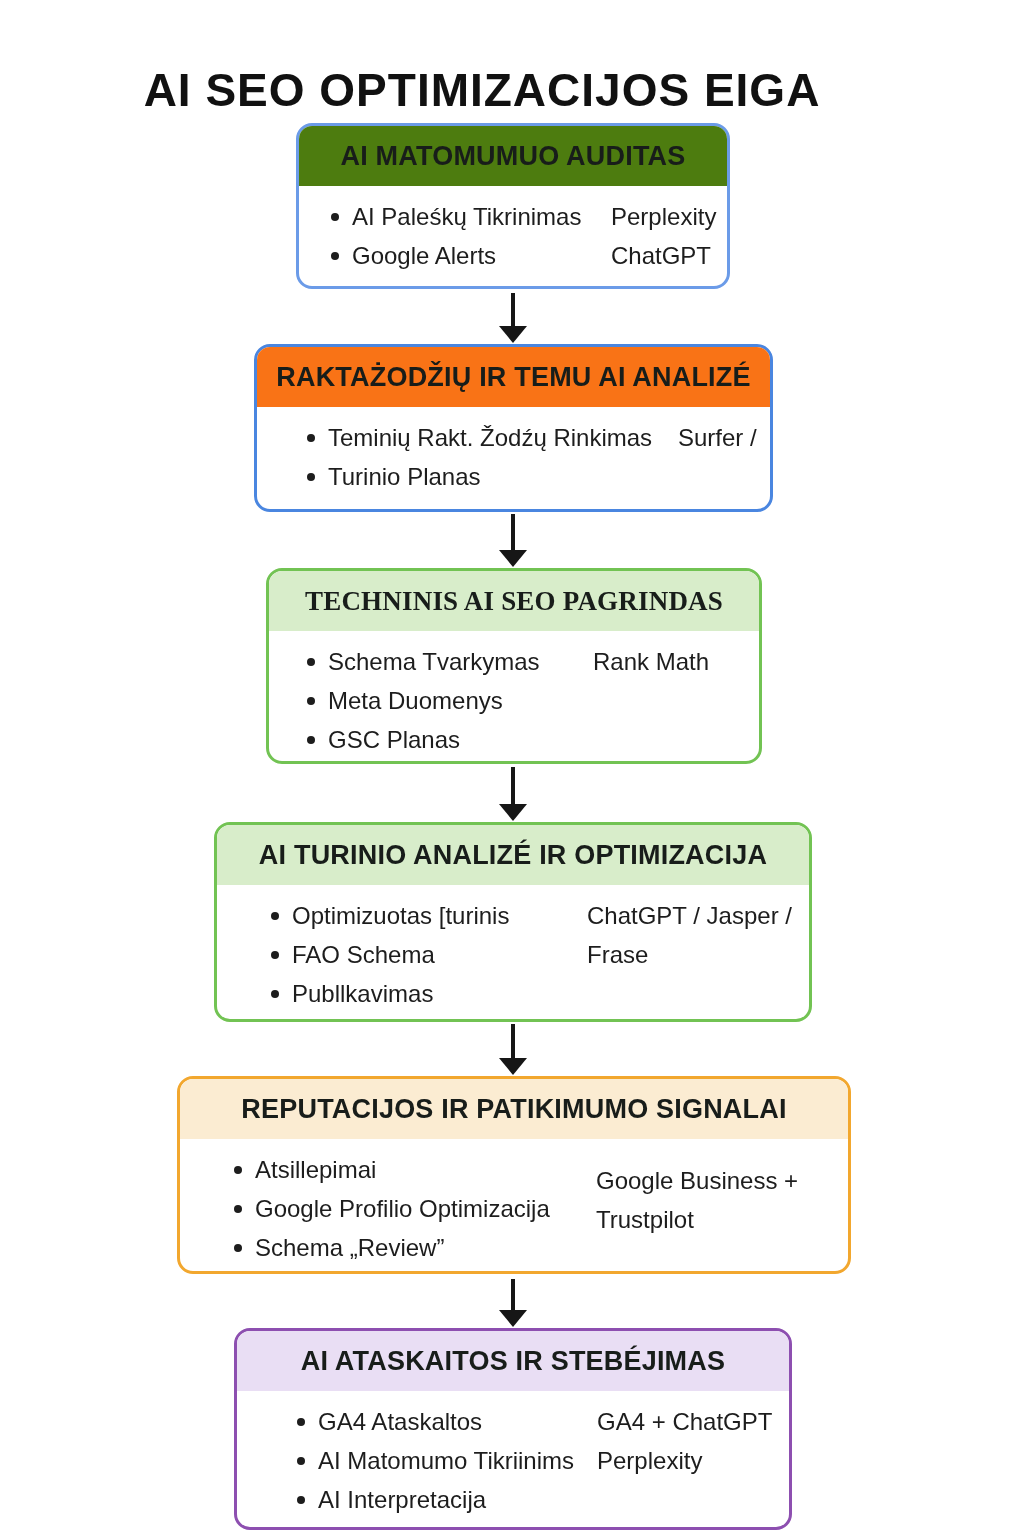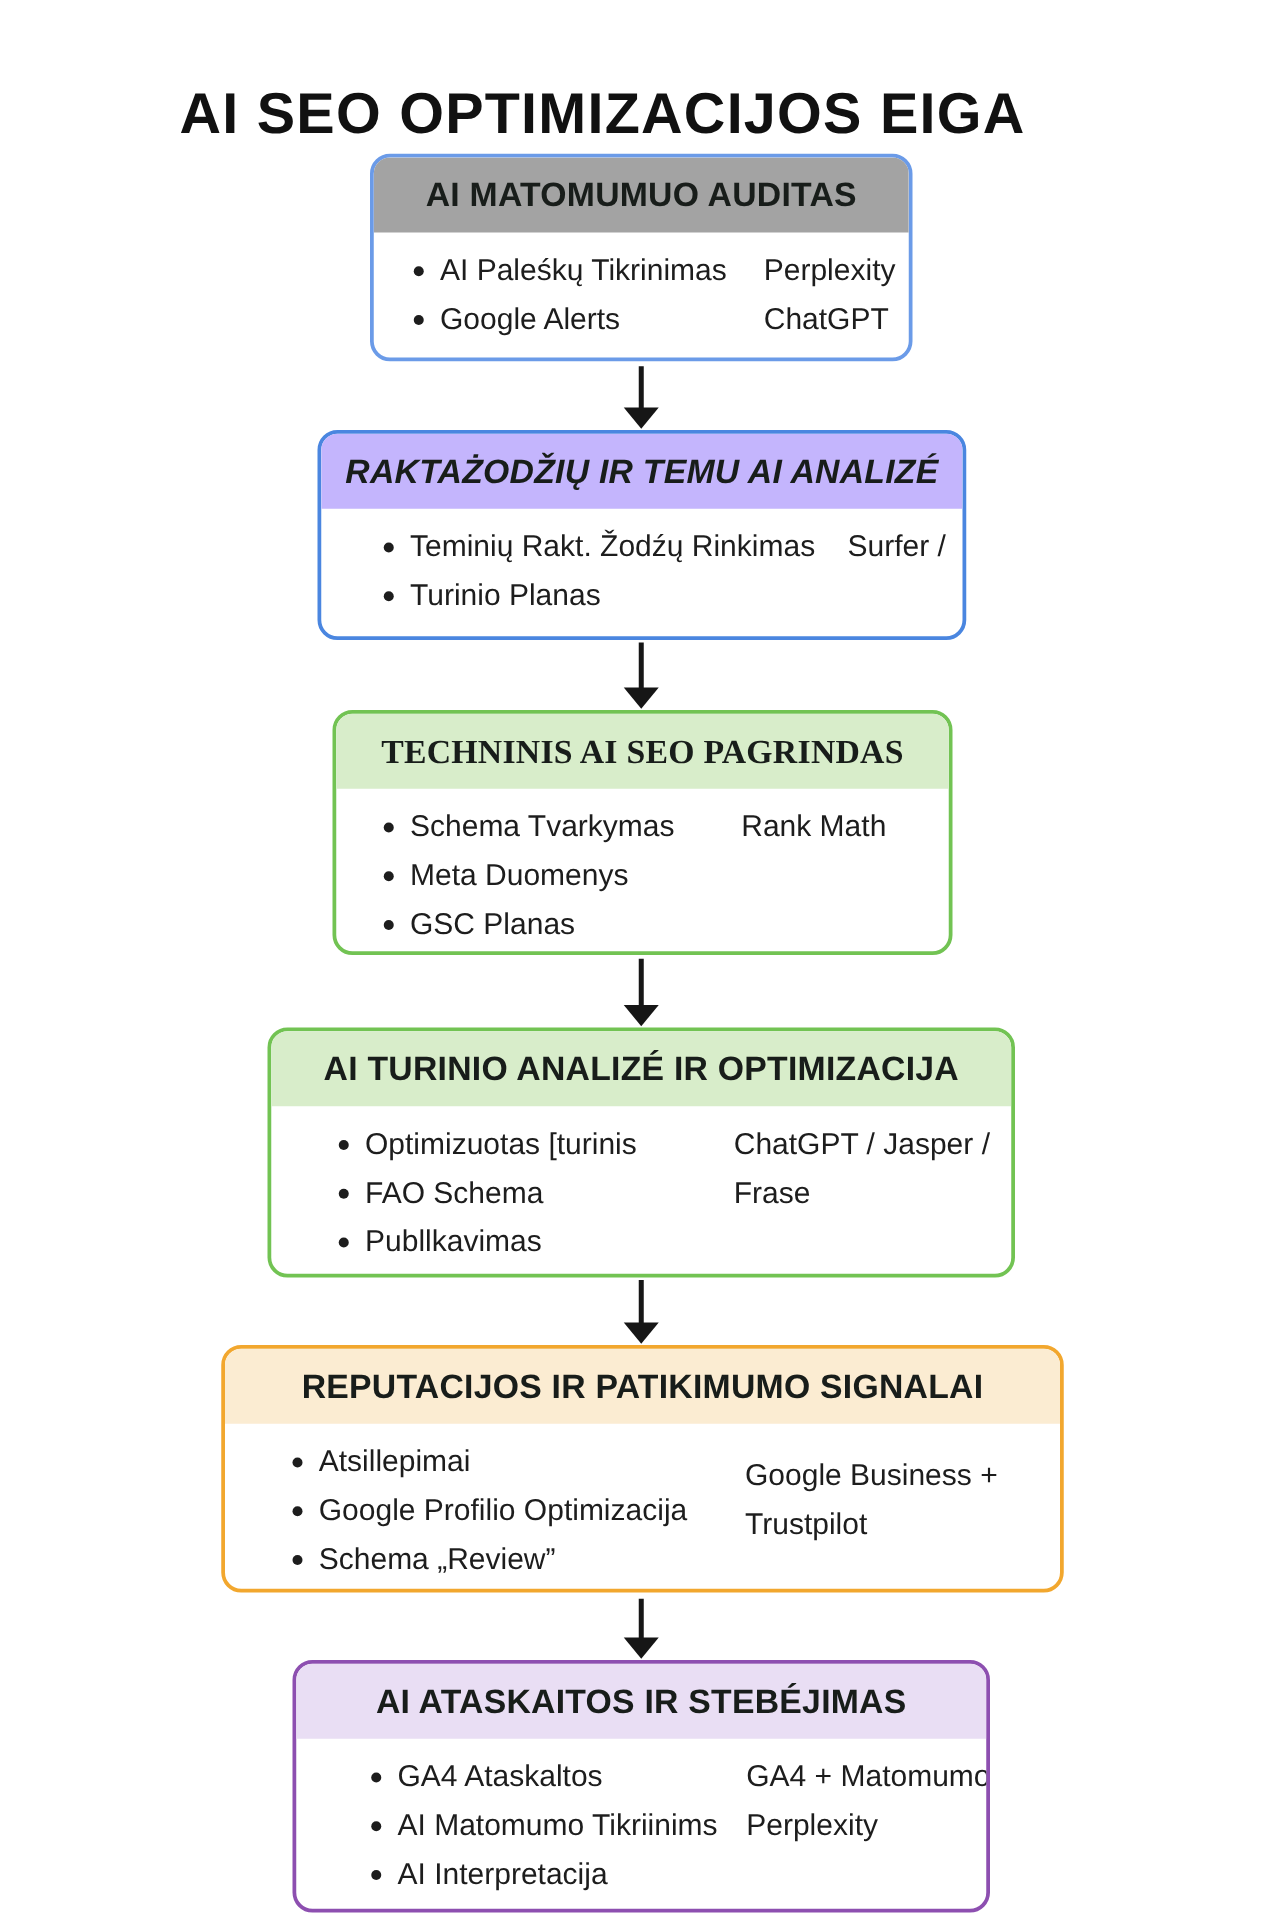--- a/index.html
+++ b/index.html
@@ -30,26 +30,26 @@
     position:relative;padding-left:23px;font-size:24px;line-height:39px;white-space:nowrap;
   }
   .bullets li::before{
     content:"";position:absolute;left:2px;top:16px;width:8px;height:8px;border-radius:50%;background:#1d1d1d;
   }
   .tools{font-size:24px;line-height:39px;white-space:nowrap;}
   .tools div{height:39px;}
 
   
   .step-1{left:296px;top:123px;width:434px;height:166px;border-color:#6b9be8;}
-  .step-1 .hd{background:#a3a3a3;}
+  .step-1 .hd{background:#4d7c0f;}
   .step-1 .body{padding-left:30px;padding-right:14px;}
   .step-1 .tools{width:102px;}
 
   .step-2{left:254px;top:344px;width:519px;height:168px;border-color:#4a86e0;}
-  .step-2 .hd{background:#c4b5fd;font-style:italic;}
+  .step-2 .hd{background:#f97316;}
   .step-2 .body{padding-left:48px;padding-right:8px;}
   .step-2 .tools{width:84px;}
 
   .step-3{left:266px;top:568px;width:496px;height:196px;border-color:#72c353;}
   .step-3 .hd{background:#d8edca;font-family:Liberation Serif, serif;}
   .step-3 .body{padding-left:36px;padding-right:30px;}
   .step-3 .tools{width:136px;}
 
   .step-4{left:214px;top:822px;width:598px;height:200px;border-color:#72c353;}
   .step-4 .hd{background:#d8edca;}
@@ -184,19 +184,19 @@
     <header class="hd">
       <h2>AI ATASKAITOS IR STEBÉJIMAS</h2>
     </header>
     <div class="body">
       <ul class="bullets">
         <li>GA4 Ataskaltos</li>
         <li>AI Matomumo Tikriinims</li>
         <li>AI Interpretacija</li>
       </ul>
       <div class="tools">
-        <div>GA4 + Matomumo</div>
+        <div>GA4 + ChatGPT</div>
         <div>Perplexity</div>
       </div>
     </div>
   </section>
 
 </div>
 
 </body></html>

